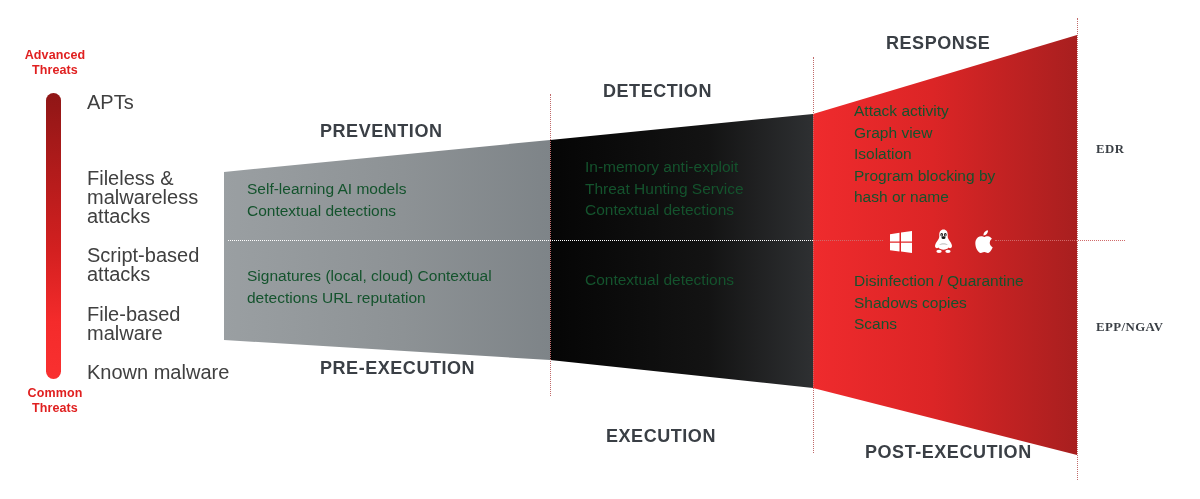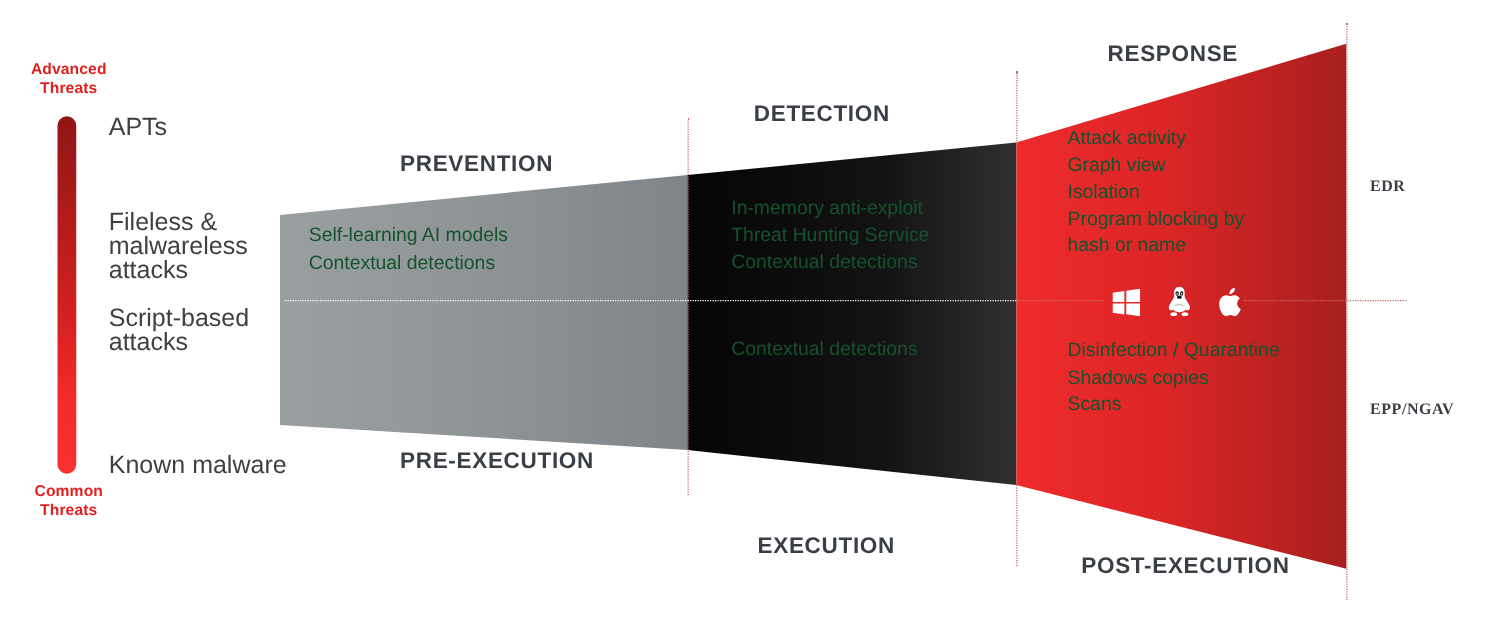--- a/index.html
+++ b/index.html
@@ -126,20 +126,22 @@
 Threats</div>
 
   <div class="scale-bar"></div>
 
   <div class="threat-item" style="top:93px;">APTs</div>
   <div class="threat-item" style="top:169px; white-space:pre-line;">Fileless &amp;
 malwareless
 attacks</div>
   <div class="threat-item" style="top:246px; white-space:pre-line;">Script-based
 attacks</div>
+  <div class="threat-item" style="top:305px; white-space:pre-line;">File-based
+malware</div>
   <div class="threat-item" style="top:363px; width:150px;">Known malware</div>
 
   <div class="scale-label" id="scale-label-bot" style="white-space:pre-line;">Common
 Threats</div>
 
   <svg class="funnel-seg" viewBox="0 0 1200 499" preserveAspectRatio="none">
     <defs>
       <linearGradient id="grayGrad" x1="0" y1="0" x2="1" y2="0">
         <stop offset="0%" stop-color="#9a9fa2"></stop>
         <stop offset="55%" stop-color="#8d9295"></stop>
@@ -177,20 +179,22 @@
   <div class="caption" style="left:886px; top:33px;">RESPONSE</div>
   <div class="caption" style="left:320px; top:358px;">PRE-EXECUTION</div>
   <div class="caption" style="left:606px; top:410px;margin-top:16px;">EXECUTION</div>
   <div class="caption" style="left:865px; top:442px;">POST-EXECUTION</div>
 
   <div class="cat-label" style="left:1096px; top:142px;">EDR</div>
   <div class="cat-label" style="left:1096px; top:320px;">EPP/NGAV</div>
 
   <div class="blk" style="left:247px; top:178px;">Self-learning AI models
 Contextual detections</div>
+  <div class="blk" style="left:247px; top:265px;">Signatures (local, cloud) Contextual
+detections URL reputation</div>
 
   <div class="blk" style="left:585px; top:156px;">In-memory anti-exploit
 Threat Hunting Service
 Contextual detections</div>
   <div class="blk" style="left:585px; top:269px;">Contextual detections</div>
 
   <div class="blk" style="left:854px; top:100px;">Attack activity
 Graph view
 Isolation
 Program blocking by

